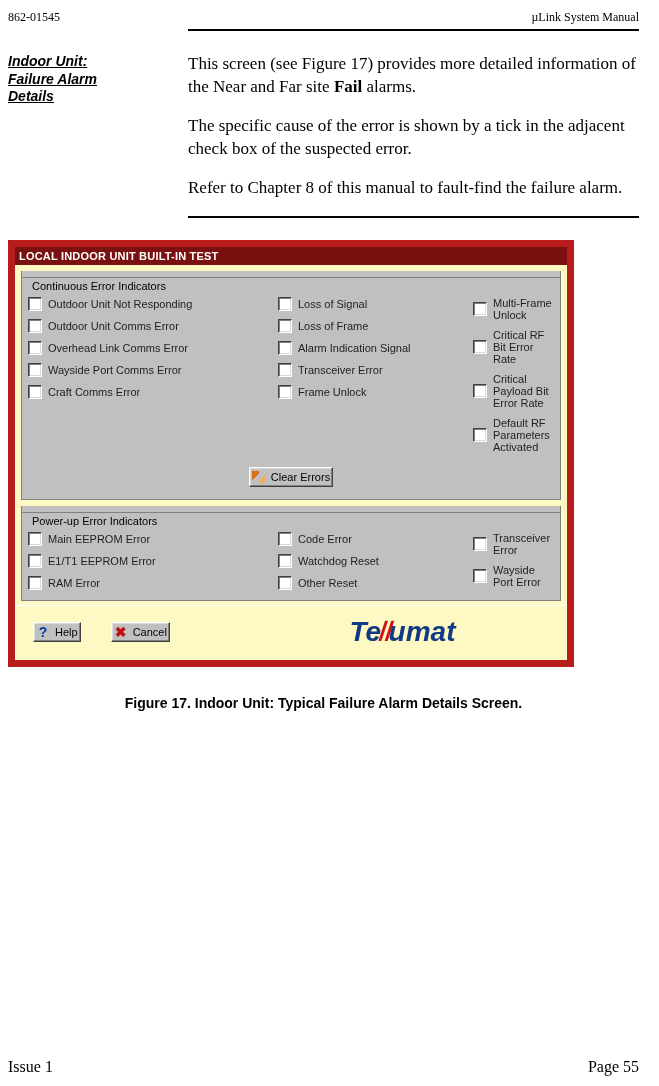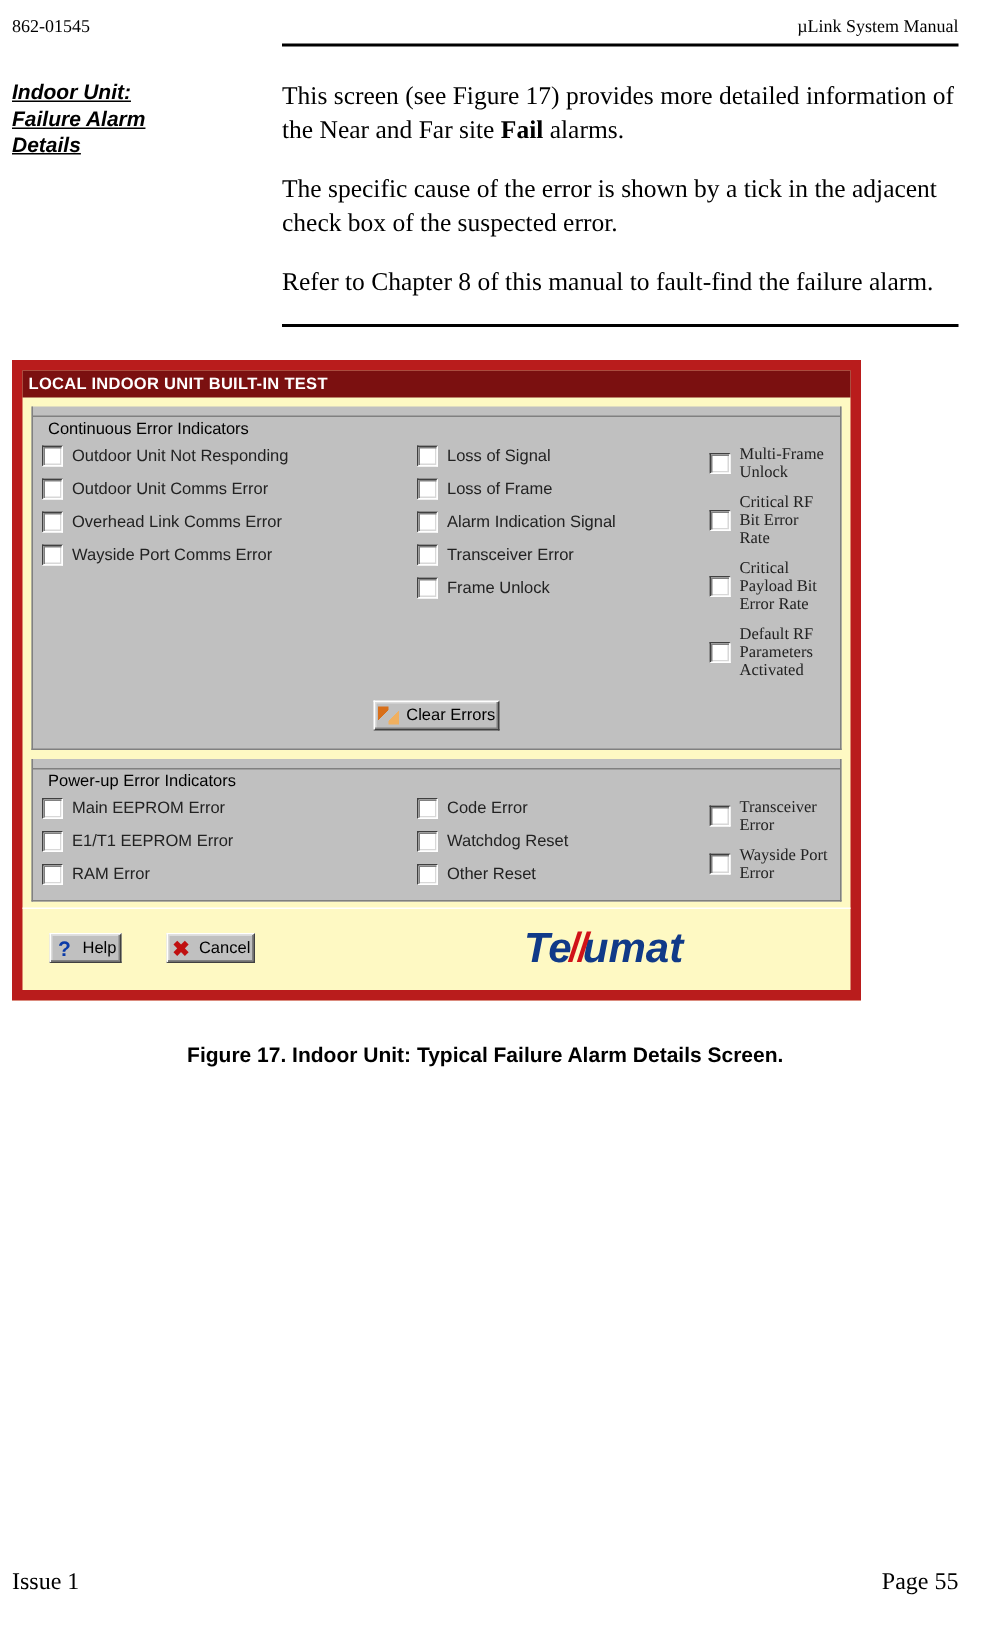--- a/index.html
+++ b/index.html
@@ -114,21 +114,21 @@
     display: flex;
     margin-top: 6px;
   }
   .cb-col {
     display: flex;
     flex-direction: column;
     gap: 8px;
   }
   .cb-col.c1 { width: 250px; text-align: center; }
   .cb-col.c2 { width: 195px; }
-  .cb-col.c3 { flex: 1; font-family: Liberation Serif, serif; }
+  .cb-col.c3 { flex: 1; }
   .cb {
     display: flex;
     align-items: center;
     gap: 6px;
     font-size: 11px;
     color: #222;
   }
   .cb-box {
     width: 12px;
     height: 12px;
@@ -228,21 +228,21 @@
     text-align: center;
     font-family: Arial, Helvetica, sans-serif;
     font-weight: bold;
     font-size: 14px;
     margin-top: 28px;
   }
   .footer {
     position: absolute;
     left: 8px;
     right: 20px;
-    bottom: 22px;
+    bottom: 10px;
     display: flex;
     justify-content: space-between;
     font-size: 16px;
   }
 </style>
 </head>
 <body>
 
 <div class="page">
 
@@ -287,20 +287,24 @@
                 <span class="cb-box"></span>
                 <span>Outdoor Unit Comms Error</span>
               </label>
             <label class="cb">
                 <span class="cb-box"></span>
                 <span>Overhead Link Comms Error</span>
               </label>
             <label class="cb">
                 <span class="cb-box"></span>
                 <span>Wayside Port Comms Error</span>
+              </label>
+            <label class="cb">
+                <span class="cb-box"></span>
+                <span>Craft Comms Error</span>
               </label>
           </div>
           <div class="cb-col c2">
             <label class="cb">
                 <span class="cb-box"></span>
                 <span>Loss of Signal</span>
               </label>
             <label class="cb">
                 <span class="cb-box"></span>
                 <span>Loss of Frame</span>

